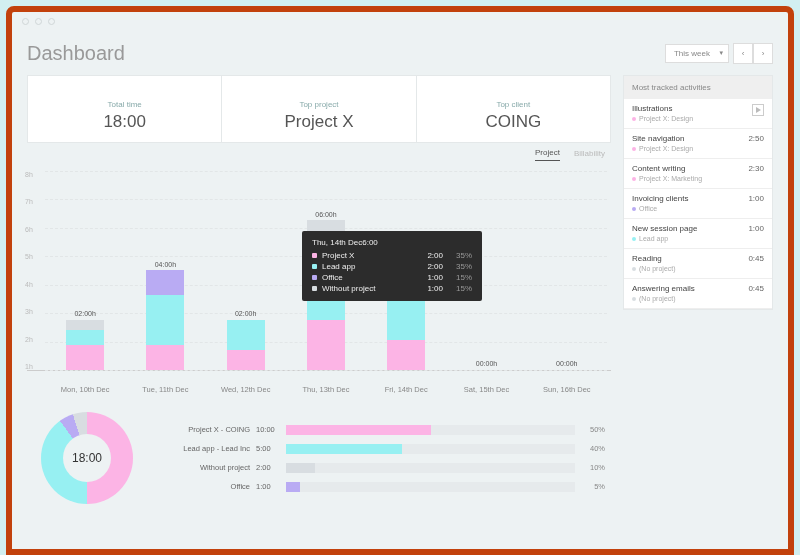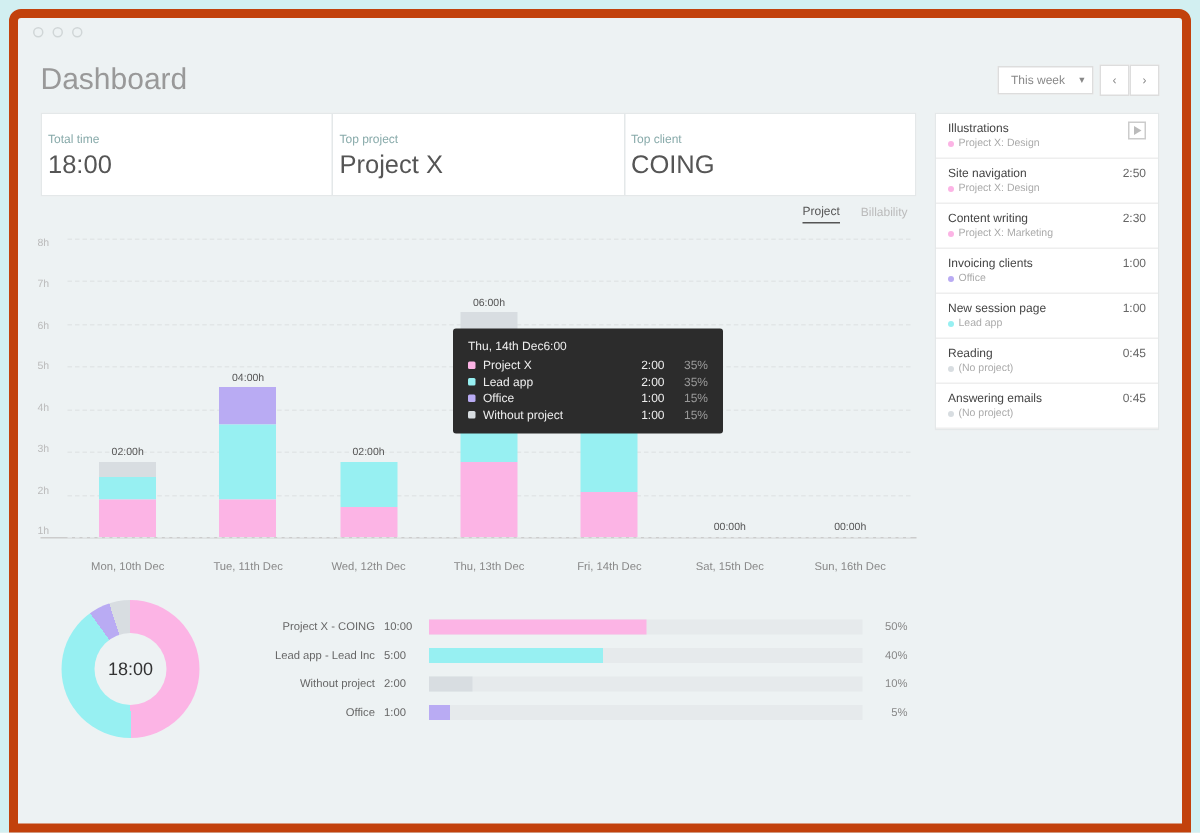--- a/index.html
+++ b/index.html
@@ -11,21 +11,21 @@
   .header-row { display: flex; justify-content: space-between; align-items: center; margin-bottom: 10px; }
   .page-title { font-size: 20px; color: #999; font-weight: 400; }
   .period { display: flex; align-items: center; gap: 0; }
   .period-sel { font-size: 8px; color: #888; border: 1px solid #ddd; background: #fff; padding: 4px 18px 4px 8px; position: relative; margin-right: 4px; }
   .period-sel::after { content: '▾'; position: absolute; right: 5px; top: 4px; font-size: 7px; color: #888; }
   .navbtn { border: 1px solid #ddd; background: #fff; width: 20px; height: 21px; display: flex; align-items: center; justify-content: center; font-size: 8px; color: #888; cursor: pointer; }
   .navbtn:first-of-type { border-right: none; }
   .main { display: flex; gap: 12px; }
   .left { flex: 1; display: flex; flex-direction: column; gap: 8px; }
   .summary { display: flex; background: #fff; border: 1px solid #e4e8e9; }
-  .summary-cell { flex: 1; text-align: left; padding: 12px 4px 10px; }
+  .summary-cell { flex: 1; text-align: center; padding: 24px 4px 10px; }
   .summary-cell + .summary-cell { border-left: 1px solid #e4e8e9; }
   .summary-label { font-size: 8px; color: #8aa; margin-bottom: 3px; }
   .summary-value { font-size: 17px; color: #555; }
   .tabs { display: flex; justify-content: flex-end; gap: 14px; padding-right: 6px; margin-top: -3px; align-items: center; }
   .tab { font-size: 8px; color: #bbb; padding-bottom: 3px; cursor: pointer; }
   .tab.active { color: #555; border-bottom: 1px solid #555; }
 
   .chart-area { position: relative; height: 200px; border-bottom: 1px solid #ccc; margin-top: 2px; }
   .ylabels { position: absolute; left: -2px; top: 0; bottom: 0; width: 16px; display: flex; flex-direction: column; justify-content: space-between; color: #bbb; font-size: 7px; }
   .grid { position: absolute; left: 18px; right: 4px; top: 0; bottom: 0; }
@@ -263,20 +263,21 @@
                   <div class="hfill" style="width:5%;background:#b9abf3"></div>
                 </div>
                 <div class="hpct">5%</div>
               </div>
             </div>
         </div>
 
       </div>
 
       <div class="right">
+        <div class="right-head">Most tracked activities</div>
         <div id="acts">
             <div class="act">
               <div class="act-left">
                 <div class="act-title">Illustrations</div>
                 <div class="act-sub"><span class="subdot" style="background:#fcb4e5"></span>Project X: Design</div>
               </div>
               <span class="play"></span>
             </div>
             <div class="act">
               <div class="act-left">

